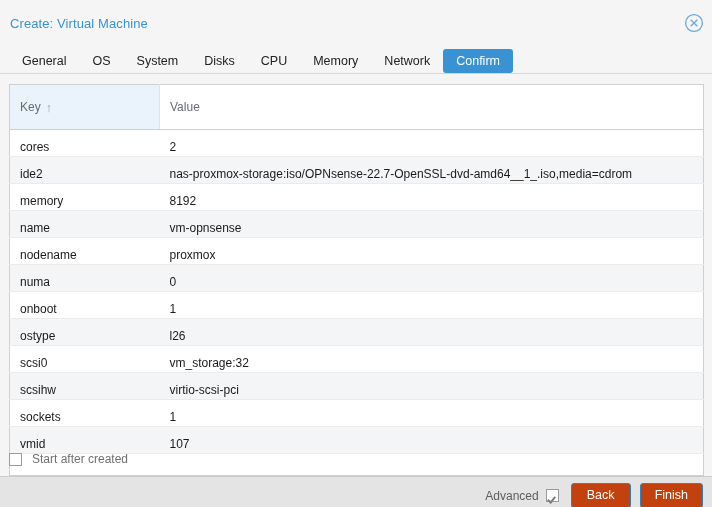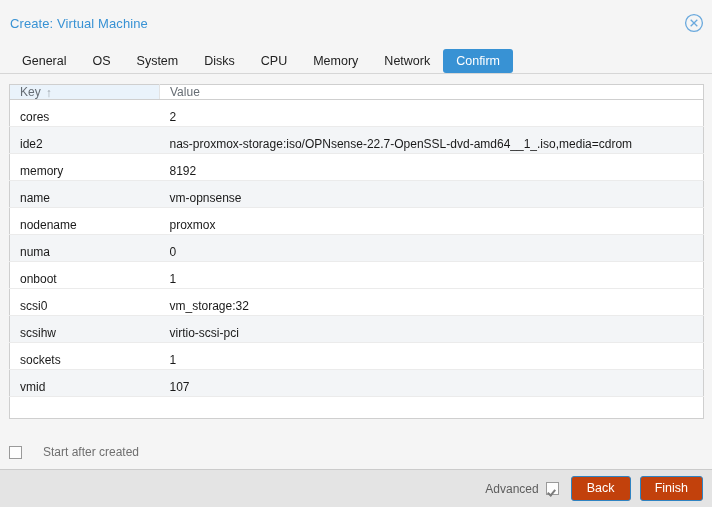--- a/index.html
+++ b/index.html
@@ -88,21 +88,21 @@
     width: 694px;
     border: 1px solid #cfcfcf;
     background: #ffffff;
     border-collapse: collapse;
     table-layout: fixed;
   }
   #grid col.c-key   { width: 150px; }
   #grid col.c-value { width: 544px; }
 
   #grid thead th {
-    height: 15px;
+    height: 45px;
     font-weight: normal;
     font-size: 12px;
     color: #666d74;
     text-align: left;
     padding: 0 0 0 10px;
     border-bottom: 1px solid #cfcfcf;
     background: #ffffff;
     vertical-align: middle;
     white-space: nowrap;
   }
@@ -139,21 +139,21 @@
     background: #ffffff;
   }
 
   
   #start-row {
     position: absolute;
     left: 9px;
     bottom: 10px;
     display: flex;
     align-items: center;
-    gap: 21px;
+    gap: 10px;
   }
   .cb {
     width: 13px; height: 13px;
     border: 1px solid #9a9a9a;
     background: #fdfdfd;
     display: inline-block;
     position: relative;
     cursor: pointer;
     flex: 0 0 13px;
   }
@@ -274,20 +274,24 @@
           <td>proxmox</td>
         </tr>
         <tr class="even">
           <td>numa</td>
           <td>0</td>
         </tr>
         <tr class="odd">
           <td>onboot</td>
           <td>1</td>
         </tr>
+        <tr class="even">
+          <td>ostype</td>
+          <td>l26</td>
+        </tr>
         <tr class="odd">
           <td>scsi0</td>
           <td>vm_storage:32</td>
         </tr>
         <tr class="even">
           <td>scsihw</td>
           <td>virtio-scsi-pci</td>
         </tr>
         <tr class="odd">
           <td>sockets</td>

